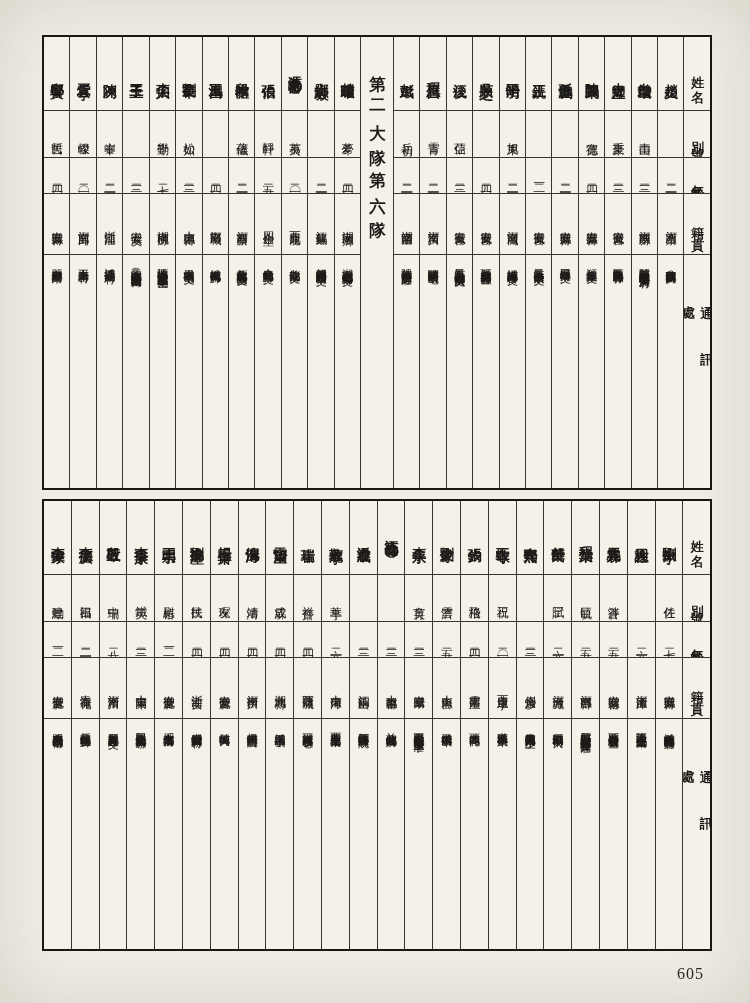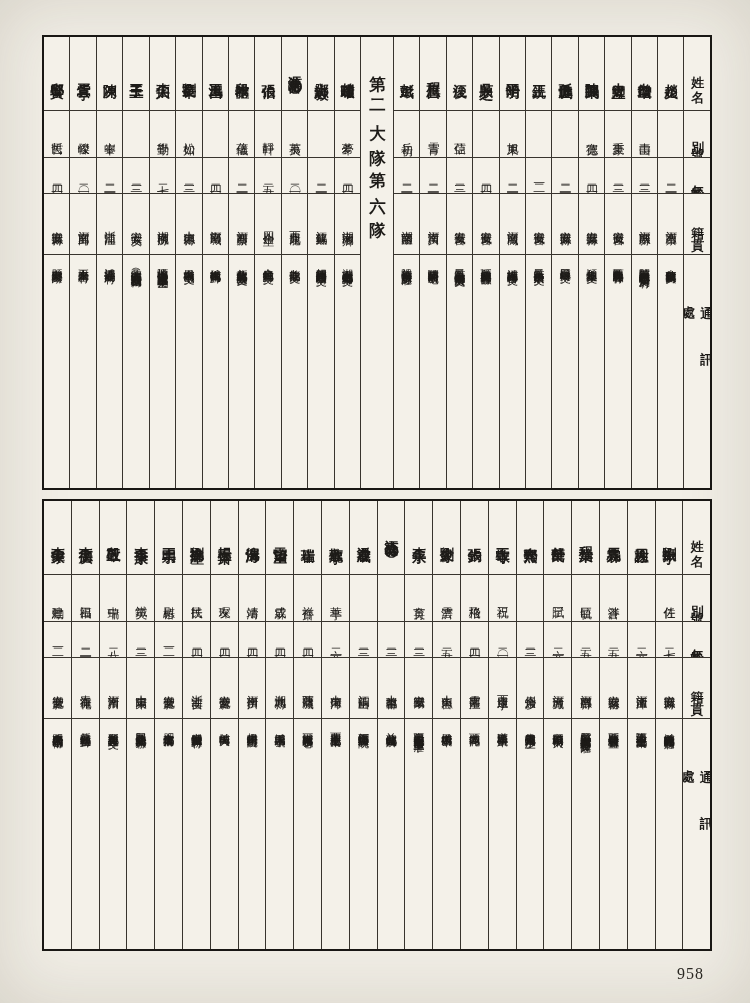--- a/index.html
+++ b/index.html
@@ -453,14 +453,14 @@
 
     <div class="col hdr">
       <div class="cell c-name hdr-name">姓名</div>
       <div class="cell c-alias hdr-alias">別號</div>
       <div class="cell c-age hdr-age">年齡</div>
       <div class="cell c-origin hdr-origin">籍貫</div>
       <div class="cell c-addr hdr-addr">通訊處</div>
     </div>
   </div>
 
-  <div class="page-num">958</div>
+  <div class="page-num">605</div>
 </div>
 
 </body></html>

